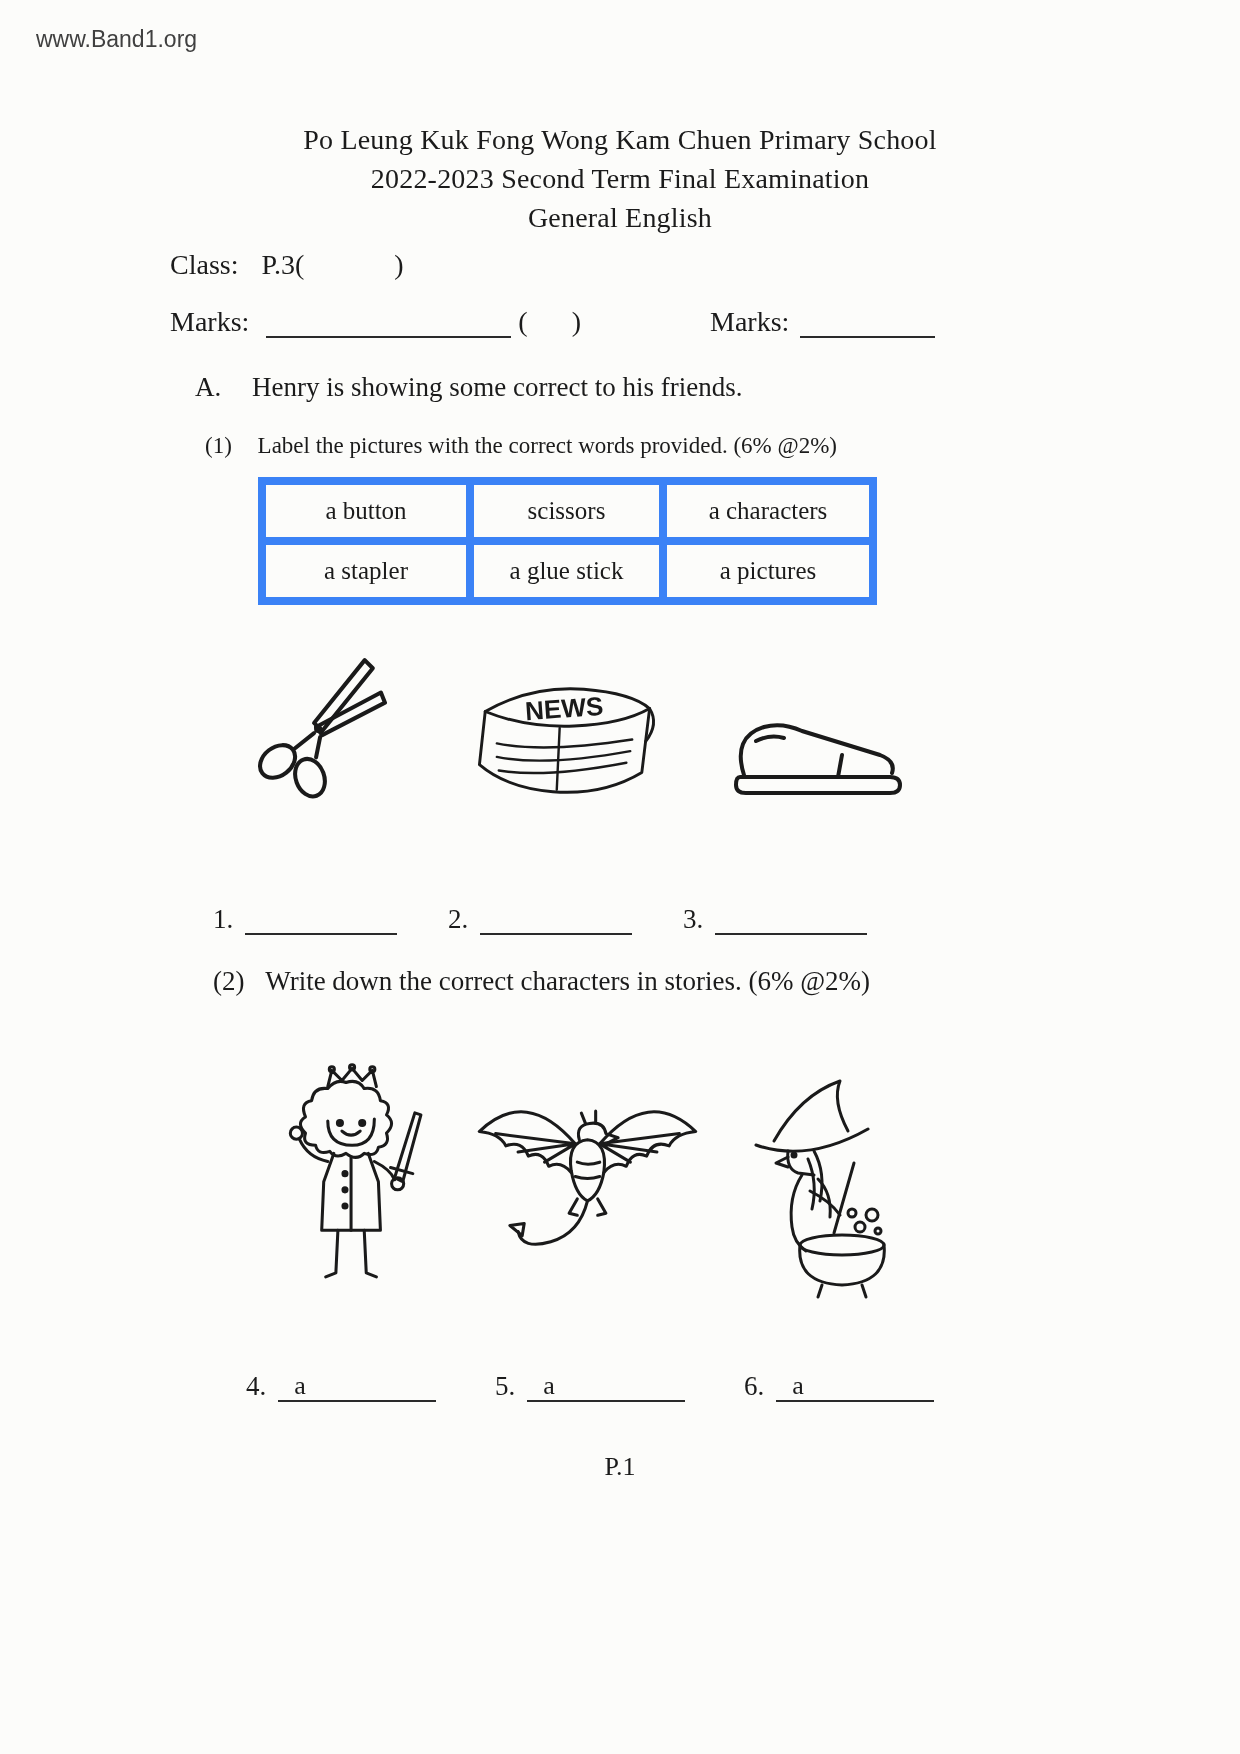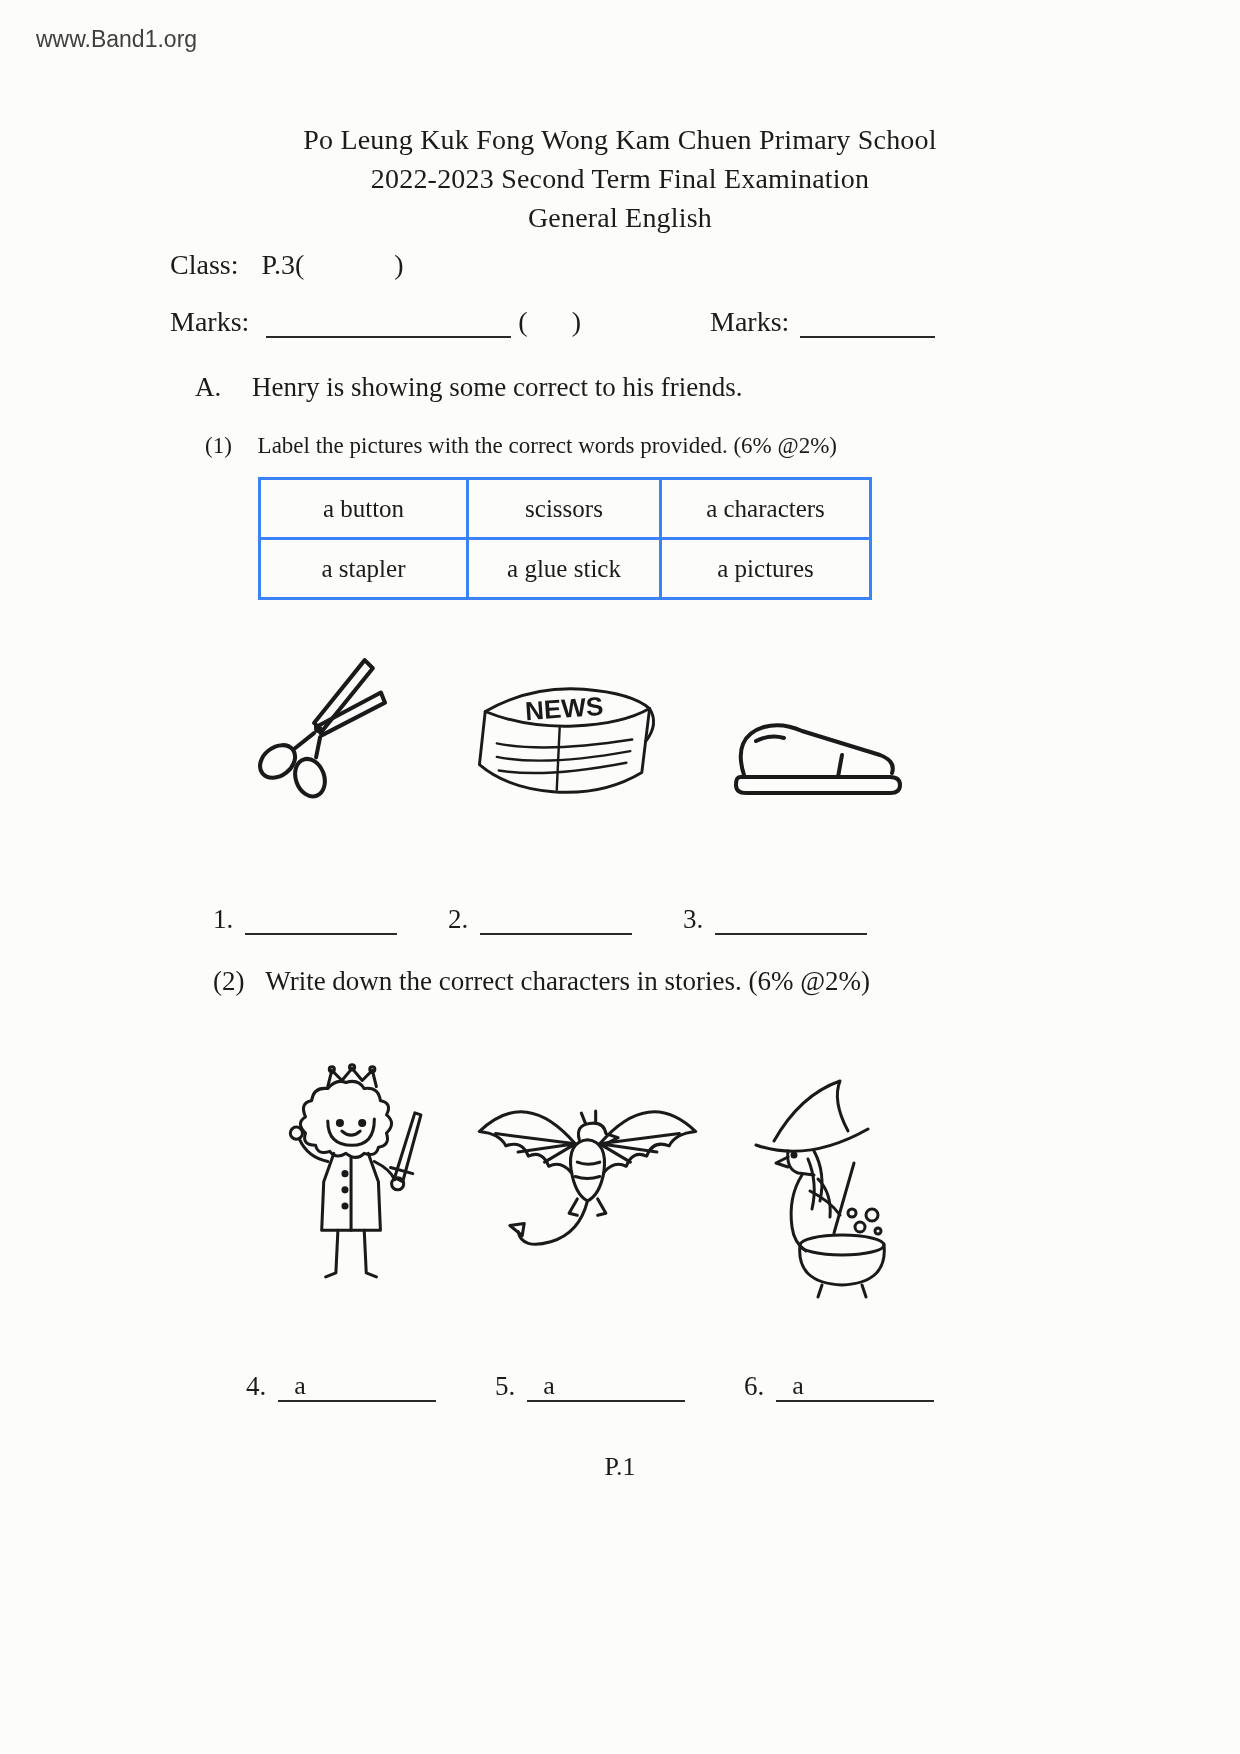--- a/index.html
+++ b/index.html
@@ -25,21 +25,21 @@
   .u { display:inline-block; border-bottom:2px solid #2a2a2a; height:30px; vertical-align:bottom; }
   .u-name { width:245px; margin-left:10px; }
   .u-marks { width:135px; margin-left:4px; }
   .paren-gap { display:inline-block; width:30px; }
   .sectionA { position:absolute; left:195px; top:372px; font-size:27px; }
   .sectionA .sec-text { margin-left:24px; }
   .q1-line { position:absolute; left:205px; top:433px; font-size:23px; }
   .q1-line .q-text { margin-left:20px; }
   .word-bank { position:absolute; left:258px; top:477px; border-collapse:collapse; }
   .word-bank td {
-    border:3px solid #3b82f6; height:60px; text-align:center;
+    border:8px solid #3b82f6; height:60px; text-align:center;
     font-size:25px; padding:0 10px;
   }
   .wb-c1 { width:208px; } .wb-c2 { width:193px; } .wb-c3 { width:210px; }
   .illus { position:absolute; }
   .illus svg { display:block; width:100%; height:100%; }
   .blank-row { position:absolute; font-size:27px; white-space:nowrap; }
   .blank-row1 { left:213px; top:903px; }
   .blank-row2 { left:246px; top:1370px; }
   .blank-group { display:inline-block; margin-right:44px; }
   .blank-row2 .blank-group { margin-right:52px; }

